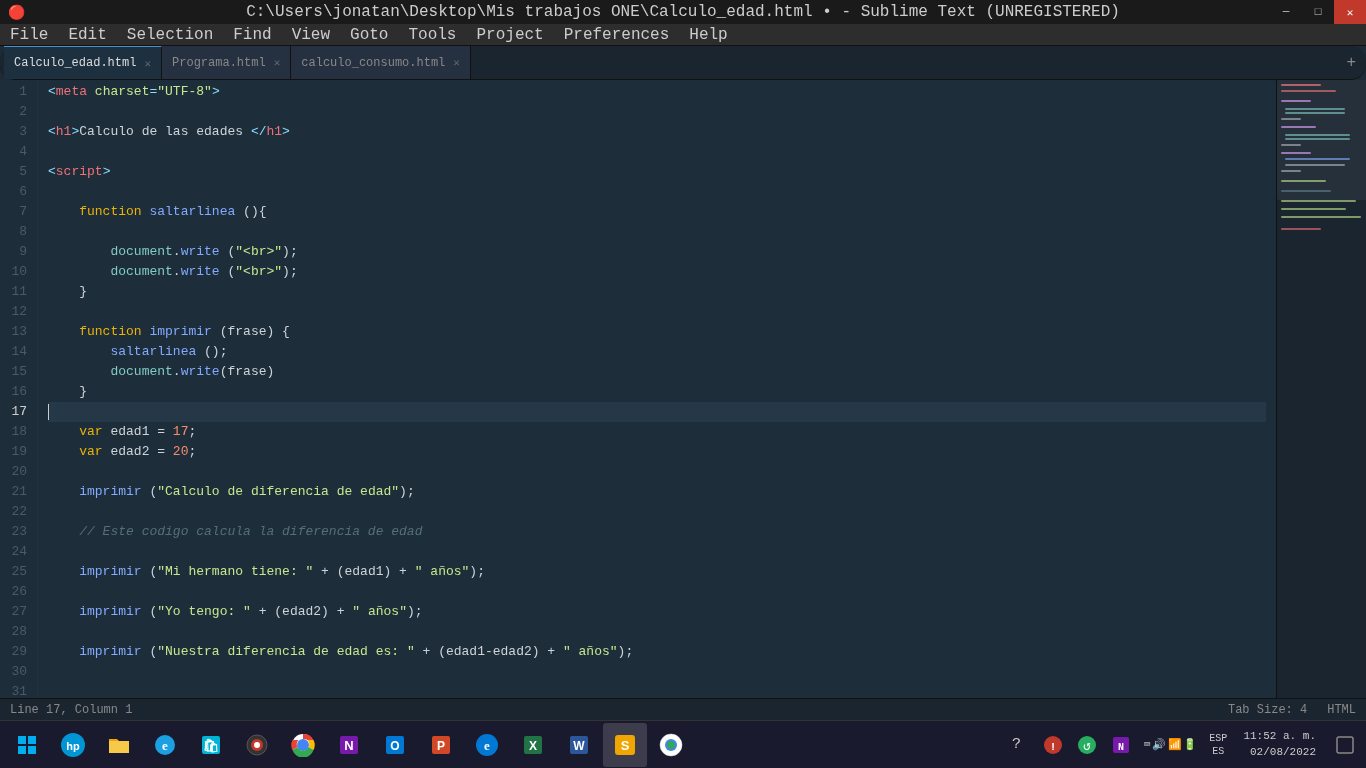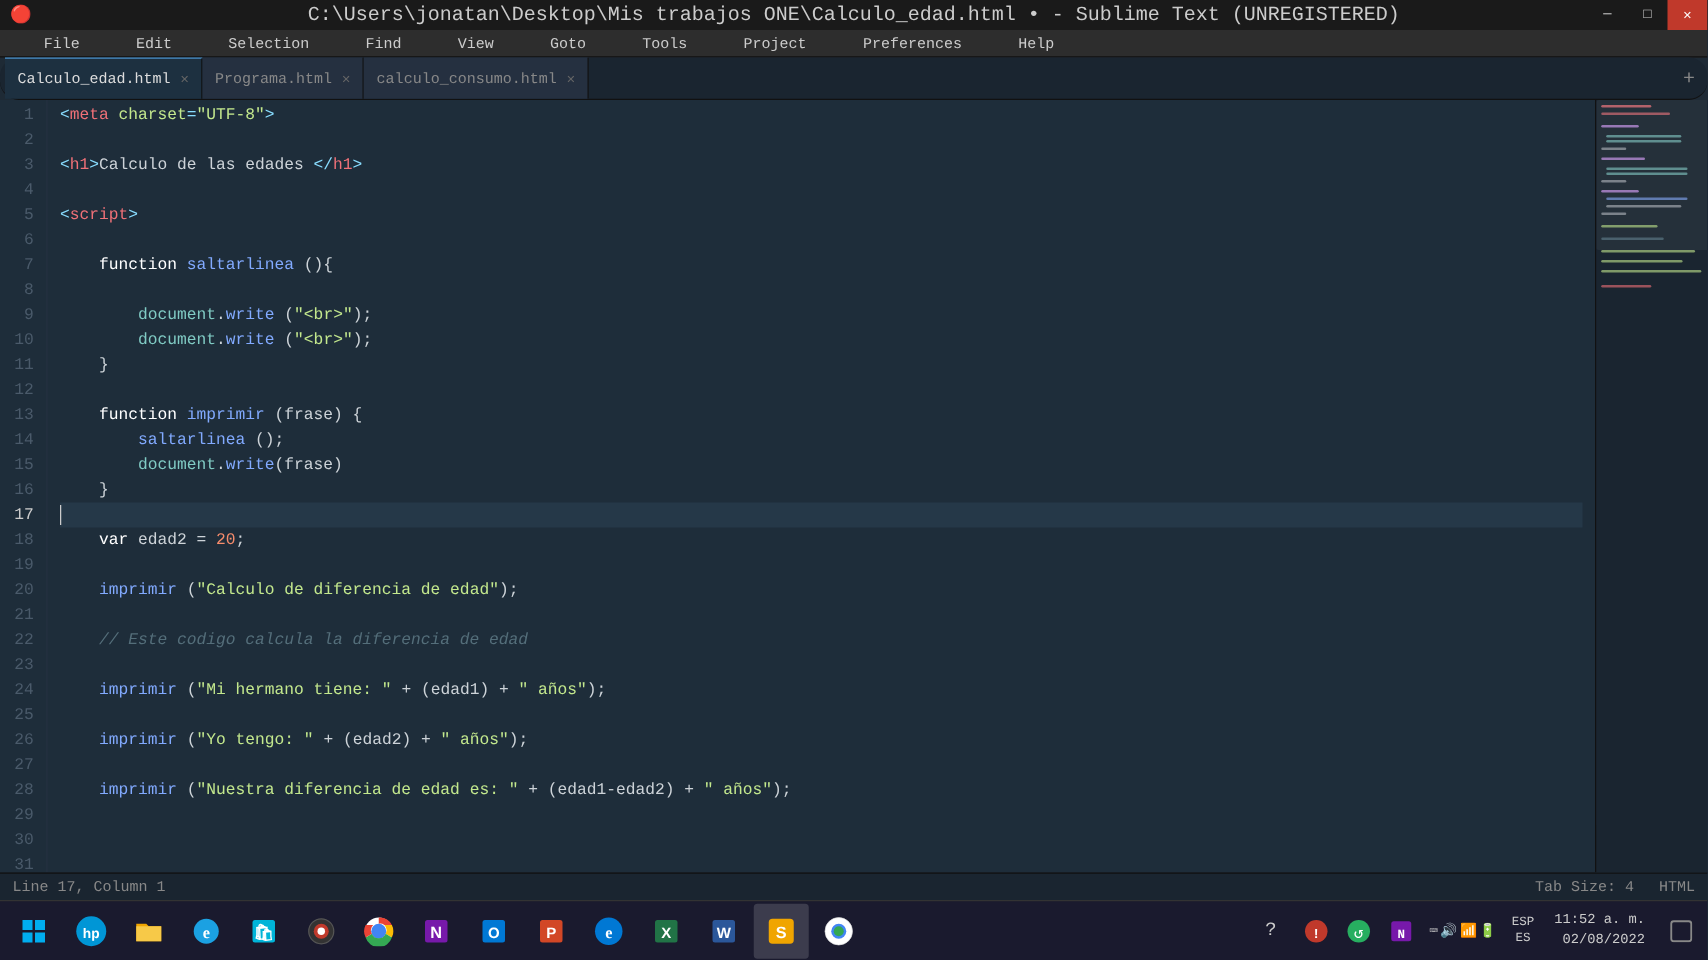--- a/index.html
+++ b/index.html
@@ -41,24 +41,23 @@
     
     #menu-bar {
       background: #2d2d2d;
       display: flex;
       align-items: center;
       height: 22px;
       border-bottom: 1px solid #111;
     }
     #menu-bar .menu-item {
       padding: 2px 10px;
-      font-size: 12px;
+      font-size: 16px;
       color: #ccc;
       cursor: pointer;
-      margin-left: 25px;
     }
 
     
     #tab-bar {
       background: #1a2530;
       display: flex;
       align-items: stretch;
       height: 34px;
       border-bottom: 1px solid #111;
       padding-left: 4px;
@@ -136,21 +135,21 @@
     }
     .code-line {
       display: block;
       white-space: pre;
       height: 20px;
     }
     .code-line.active-line {
       background: #253848;
     }
     
-    .kw { color: #ffffff; } 
+    .kw { color: #eab308; } 
     .fn { color: #82aaff; } 
     .tag { color: #f07178; } 
     .attr { color: #c3e88d; }
     .str { color: #c3e88d; }
     .num { color: #f78c6c; }
     .comment { color: #546e7a; font-style: italic; }
     .punc { color: #89ddff; }
     .plain { color: #cdd3d8; }
     .obj { color: #80cbc4; }
     .tag-bracket { color: #89ddff; }
@@ -341,20 +340,21 @@
     <span class="code-line">    <span class="kw">function</span> <span class="fn">imprimir</span> <span class="plain">(frase) {</span></span>
 
     <span class="code-line">        <span class="fn">saltarlinea</span> <span class="plain">();</span></span>
 
     <span class="code-line">        <span class="obj">document</span><span class="plain">.</span><span class="fn">write</span><span class="plain">(frase)</span></span>
 
     <span class="code-line">    <span class="plain">}</span></span>
 
     <span class="code-line active-line"><span style="display:inline-block;width:1px;height:16px;background:#ccc;vertical-align:middle;margin-right:0;"></span></span>
 
+    <span class="code-line">    <span class="kw">var</span> <span class="plain">edad1 = </span><span class="num">17</span><span class="plain">;</span></span>
 
     <span class="code-line">    <span class="kw">var</span> <span class="plain">edad2 = </span><span class="num">20</span><span class="plain">;</span></span>
 
     <span class="code-line"> </span>
 
     <span class="code-line">    <span class="fn">imprimir</span> <span class="plain">(</span><span class="str">"Calculo de diferencia de edad"</span><span class="plain">);</span></span>
 
     <span class="code-line"> </span>
 
     <span class="code-line">    <span class="comment">// Este codigo calcula la diferencia de edad</span></span>

